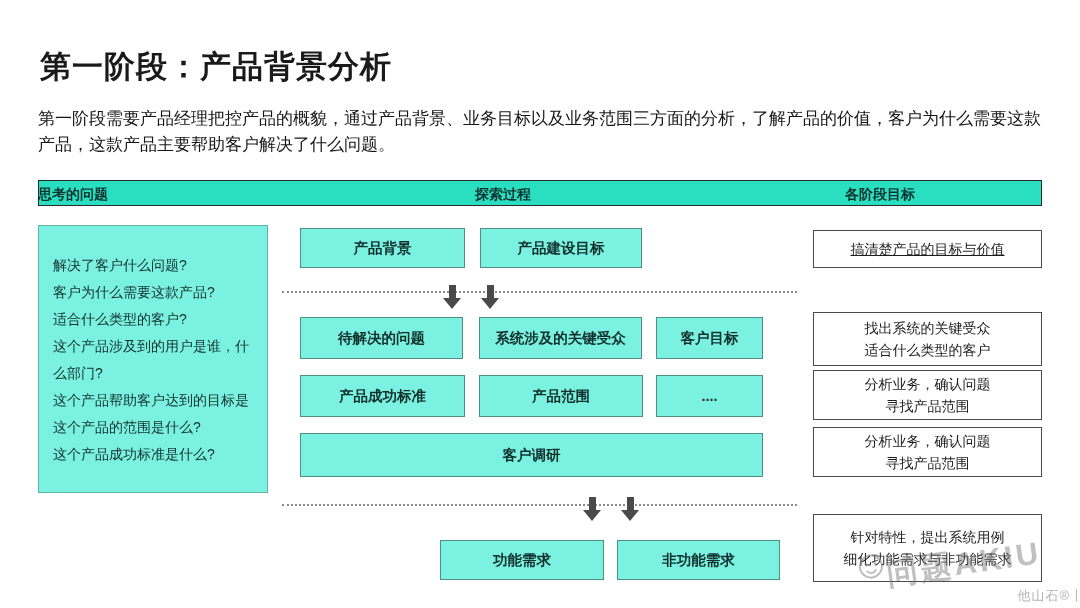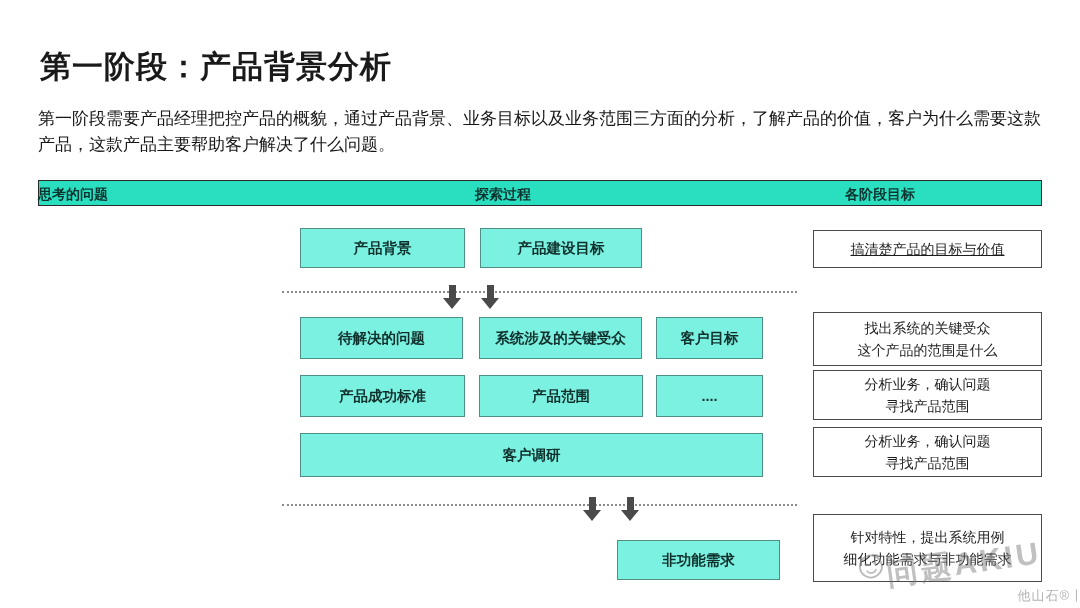--- a/index.html
+++ b/index.html
@@ -72,20 +72,29 @@
 <div class="canvas">
 
   <div class="title">第一阶段：产品背景分析</div>
   <div class="desc">第一阶段需要产品经理把控产品的概貌，通过产品背景、业务目标以及业务范围三方面的分析，了解产品的价值，客户为什么需要这款产品，这款产品主要帮助客户解决了什么问题。</div>
 
   <div class="header-bar" style="background:#29dfc0;"></div>
   <div class="header-label hl1">思考的问题</div>
   <div class="header-label hl2">探索过程</div>
   <div class="header-label hl3">各阶段目标</div>
 
+  <div class="question-box" style="background:#7bf1e1;">
+    <div>解决了客户什么问题?</div>
+    <div>客户为什么需要这款产品?</div>
+    <div>适合什么类型的客户?</div>
+    <div>这个产品涉及到的用户是谁，什么部门?</div>
+    <div>这个产品帮助客户达到的目标是</div>
+    <div>这个产品的范围是什么?</div>
+    <div>这个产品成功标准是什么?</div>
+  </div>
 
   <div class="teal-box" style="left:300px;top:228px;width:165px;height:40px;background:#7bf1e1;">产品背景</div>
   <div class="teal-box" style="left:480px;top:228px;width:162px;height:40px;background:#7bf1e1;">产品建设目标</div>
 
   <div class="dotted" style="top:291px;"></div>
   <div class="arrow" style="left:443px;top:285px;">
     <div class="shaft" style="background:#4a4a4a;"></div>
       <div class="head" style="border-top-color:#4a4a4a;"></div>
   </div>
   <div class="arrow" style="left:481px;top:285px;">
@@ -106,28 +115,29 @@
   <div class="dotted" style="top:504px;"></div>
   <div class="arrow" style="left:583px;top:497px;">
     <div class="shaft" style="background:#4a4a4a;"></div>
       <div class="head" style="border-top-color:#4a4a4a;"></div>
   </div>
   <div class="arrow" style="left:621px;top:497px;">
     <div class="shaft" style="background:#4a4a4a;"></div>
       <div class="head" style="border-top-color:#4a4a4a;"></div>
   </div>
 
+  <div class="teal-box" style="left:440px;top:540px;width:164px;height:40px;background:#7bf1e1;">功能需求</div>
   <div class="teal-box" style="left:617px;top:540px;width:163px;height:40px;background:#7bf1e1;">非功能需求</div>
 
   <div class="white-box" style="top:230px;height:38px;text-decoration:underline;">
     <span>搞清楚产品的目标与价值</span>
   </div>
   <div class="white-box" style="top:312px;height:54px;">
     <span>找出系统的关键受众</span>
-    <span>这个产品的范围是什么</span>
+    <span>适合什么类型的客户</span>
   </div>
   <div class="white-box" style="top:370px;height:50px;">
     <span>分析业务，确认问题</span>
     <span>寻找产品范围</span>
   </div>
   <div class="white-box" style="top:427px;height:50px;">
     <span>分析业务，确认问题</span>
     <span>寻找产品范围</span>
   </div>
   <div class="white-box" style="top:514px;height:68px;">

